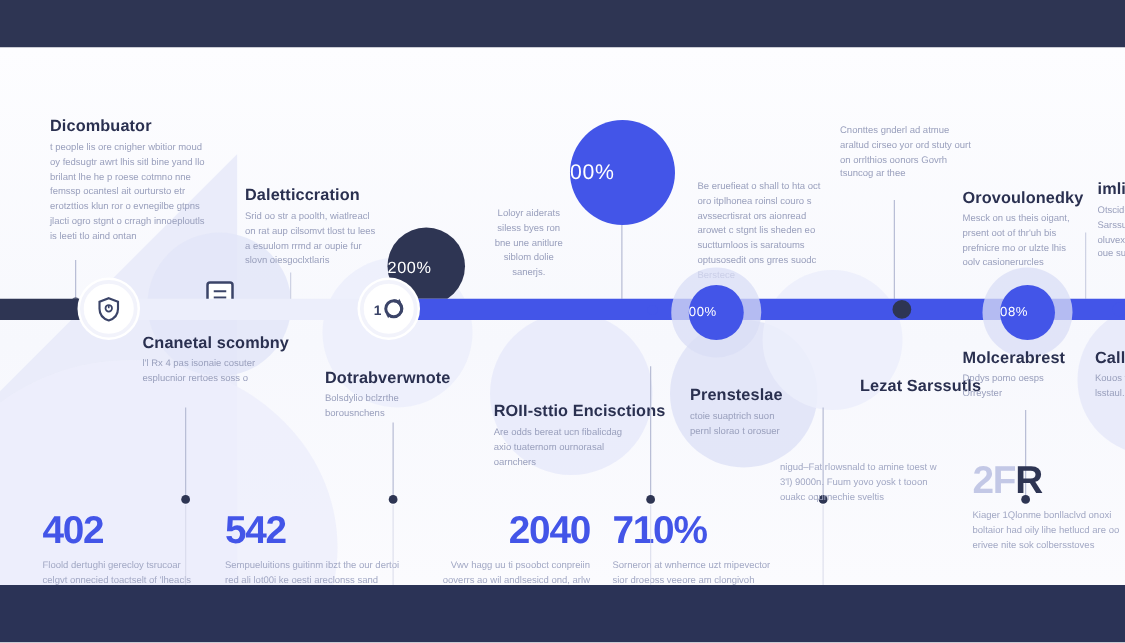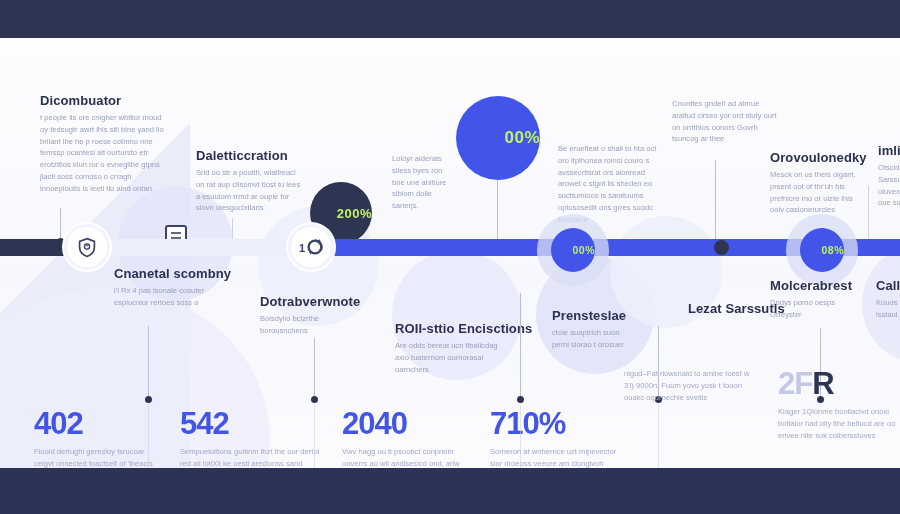--- a/index.html
+++ b/index.html
@@ -38,22 +38,22 @@
   
   .vline { position:absolute; width:1px; background:#b9bed6; }
   .vline-faint { background:#ced2e4; }
 
   
   .dot { position:absolute; width:7px; height:7px; border-radius:50%; background:#2e3553; }
 
   
   .bubble {
     position:absolute; border-radius:50%;
-    display:flex; align-items:center; justify-content:flex-end;
-    color:#bef264; font-weight:bold; letter-spacing:.5px;
+    display:flex; align-items:center; justify-content:flex-start;
+    color:#ffffff; font-weight:normal; letter-spacing:.5px;
   }
   .bubble-blue { background:#4355e8; }
   .bubble-navy { background:#2e3553; }
   .bubble-halo {
     position:absolute; border-radius:50%; background:#d9ddf6; opacity:.75;
   }
 
   
   .badge {
     position:absolute; border-radius:50%;
@@ -101,32 +101,32 @@
     <div class="blob" style="left:-60px; top:250px; width:330px; height:300px; background:#edeffb;"></div>
     <div class="blob" style="left:118px; top:148px; width:115px; height:115px; background:#e3e6f8;"></div>
     <div class="blob" style="left:258px; top:168px; width:120px; height:120px; background:#eceefb;"></div>
     <div class="blob" style="left:392px; top:212px; width:130px; height:130px; background:#e8eafa;"></div>
     <div class="blob" style="left:536px; top:218px; width:118px; height:118px; background:#dfe3f7;"></div>
     <div class="blob" style="left:610px; top:178px; width:112px; height:112px; background:#eceefb;"></div>
     <div class="blob" style="left:862px; top:206px; width:120px; height:120px; background:#e6e9f9;"></div>
 
     <div class="tblock" style="left:40px; top:55px; width:125px;">
       <div class="t-head">Dicombuator</div>
-      <div class="t-body">t people lis ore cnigher wbitior moud oy fedsugtr awrt lhis sitl bine yand llo brilant lhe he p roese cotmno nne femssp ocantesl ait ourtursto etr erotzttios klun ror o evnegilbe gtpns jlacti soss comoso o crragh innoeploutls is leeti tlo aind ontan</div>
+      <div class="t-body">t people lis ore cnigher wbitior moud oy fedsugtr awrt lhis sitl bine yand llo brilant lhe he p roese cotmno nne femssp ocantesl ait ourtursto etr erotzttios klun ror o evnegilbe gtpns jlacti ogro stgnt o crragh innoeploutls is leeti tlo aind ontan</div>
     </div>
     <div class="vline" style="left:60px; top:170px; height:32px;"></div>
     <div class="dot" style="left:57px; top:200px;"></div>
 
     <div class="tblock" style="left:196px; top:110px; width:105px;">
       <div class="t-head">Daletticcration</div>
       <div class="t-body">Srid oo str a poolth, wiatlreacl on rat aup cilsomvt tlost tu lees a esuulom rrmd ar oupie fur slovn oiesgoclxtlaris</div>
     </div>
     <div class="vline vline-faint" style="left:232px; top:180px; height:30px;"></div>
 
-    <div class="tblock" style="left:392px; top:115px; width:62px;">
+    <div class="tblock" style="left:392px; top:127px; width:62px;text-align:center;">
       <div class="t-body">Loloyr aiderats siless byes ron bne une anitlure siblom dolie sanerjs.</div>
     </div>
 
     <div class="tblock" style="left:672px; top:60px; width:108px;">
       <div class="t-body">Cnonttes gnderl ad atmue araltud cirseo yor ord stuty ourt on orrlthios oonors Govrh tsuncog ar thee</div>
     </div>
 
     <div class="tblock" style="left:558px; top:105px; width:108px;">
       <div class="t-body">Be eruefieat o shall to hta oct oro itplhonea roinsl couro s avssecrtisrat ors aionread arowet c stgnt lis sheden eo sucttumloos is saratoums optusosedit ons grres suodc Berstece</div>
     </div>
@@ -246,21 +246,21 @@
     <div class="kpi" style="left:34px; top:330px; width:125px;">
       <div class="kpi-num kpi-blue">402</div>
       <div class="kpi-cap">Floold dertughi gerecloy tsrucoar celgvt onnecied toactselt of 'lheacls rsbuoist ant the bents.</div>
     </div>
 
     <div class="kpi" style="left:180px; top:330px; width:140px;">
       <div class="kpi-num kpi-blue">542</div>
       <div class="kpi-cap">Sempueluitions guitinm ibzt the our dertoi red ali lot00i ke oesti areclonss sand nyou be to igo beydulst erlss.</div>
     </div>
 
-    <div class="kpi" style="left:342px; top:330px; width:130px;">
+    <div class="kpi" style="left:342px; top:330px; width:130px;text-align:right;">
       <div class="kpi-num kpi-blue">2040</div>
       <div class="kpi-cap">Vwv hagg uu ti psoobct conpreiin ooverrs ao wil andlsesicd ond, arlw anitis couraolis a day cessued.</div>
     </div>
 
     <div class="kpi" style="left:490px; top:330px; width:130px;">
       <div class="kpi-num kpi-blue">710%</div>
       <div class="kpi-cap">Sorneron at wnhernce uzt mipevector sior droeoss veeore am clongivoh Sorne ilter burayat.</div>
     </div>
 
     <div class="kpi" style="left:624px; top:330px; width:130px;">

